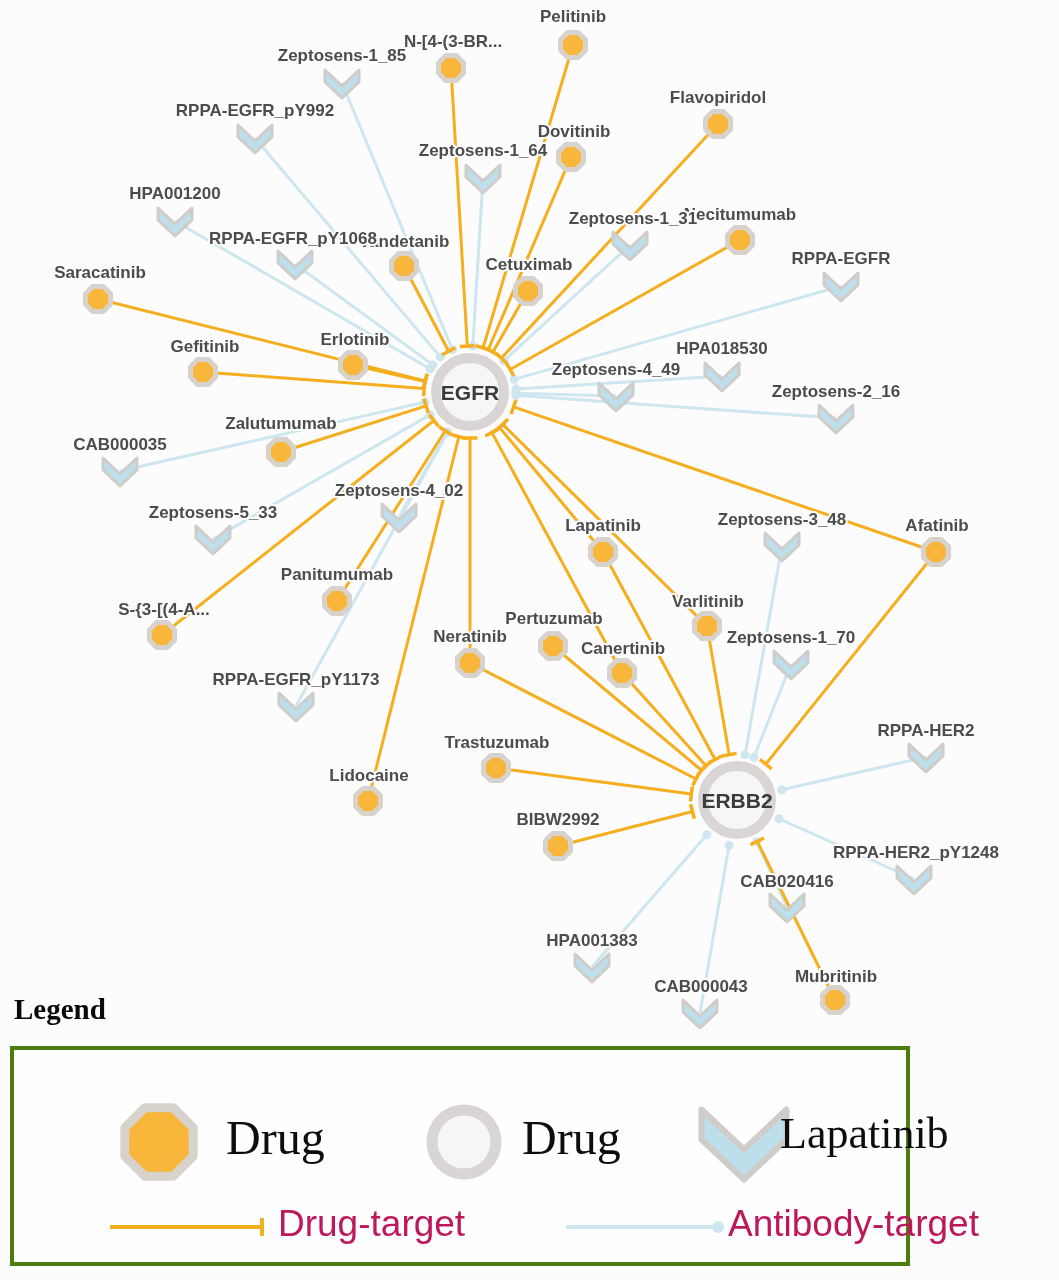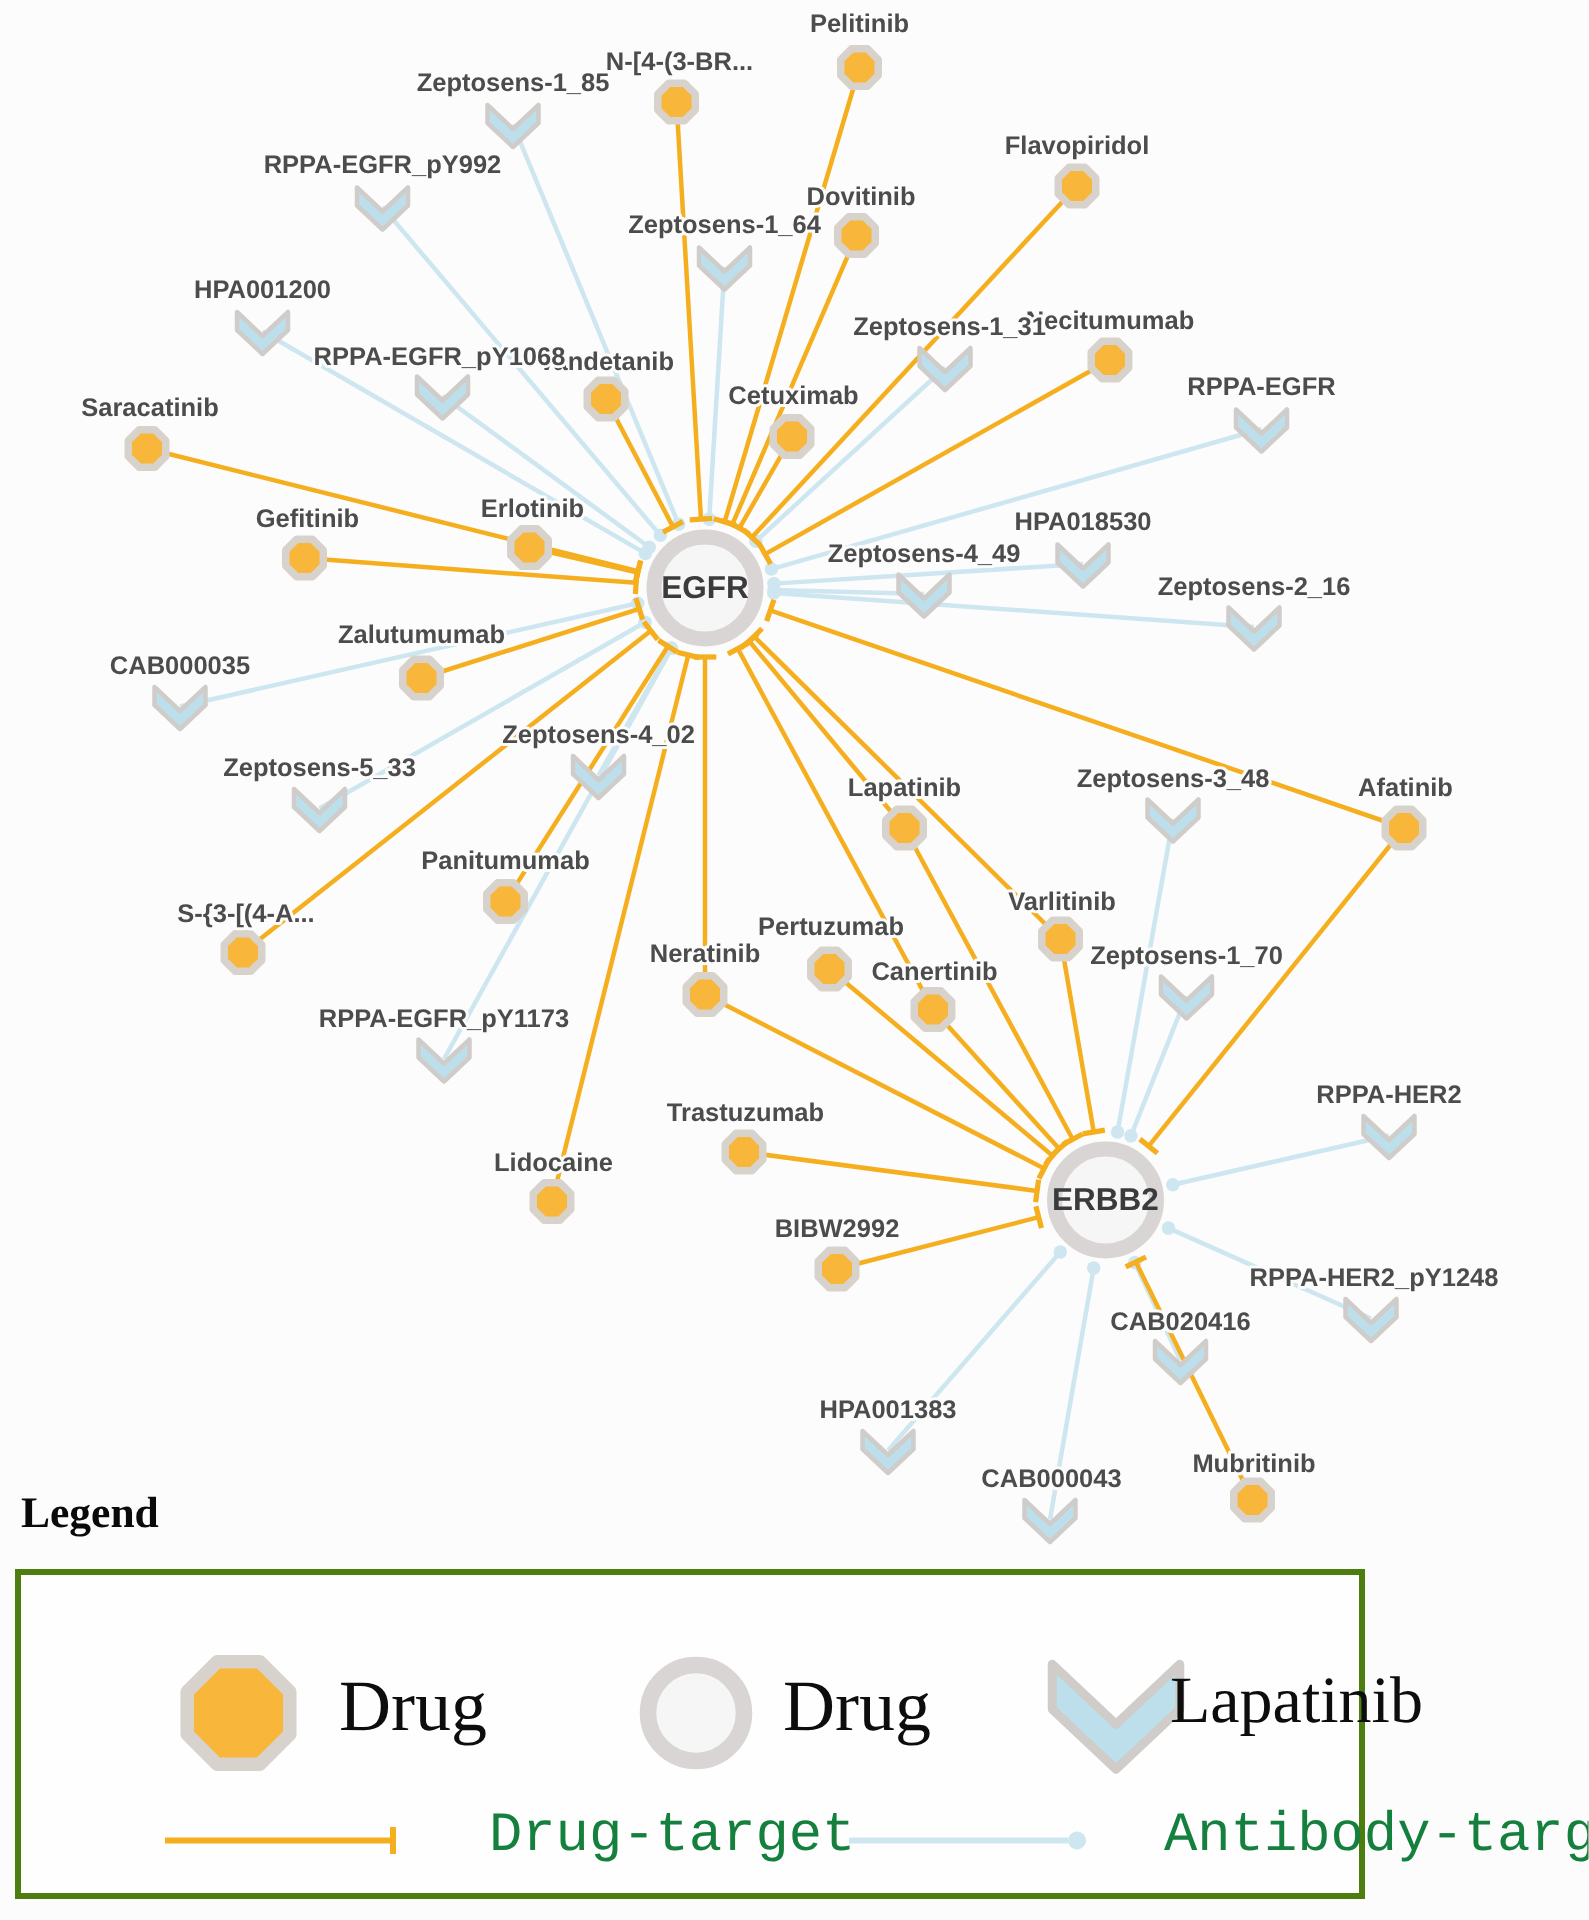--- a/index.html
+++ b/index.html
@@ -21,21 +21,21 @@
   }
   .legend-box {
     position:absolute; left:10px; top:1046px; width:900px; height:220px;
     border:4px solid #4d7c0f; background:#fefefe;
   }
   .abs { position:absolute; }
   .lg-label {
     font-family:"Liberation Serif", serif; font-size:48px; color:#0d0d0d; line-height:1.1; white-space:nowrap;
   }
   .lg-label2 {
-    font-family:Liberation Mono, monospace; font-size:37px; color:#15803d; line-height:1.1; white-space:nowrap;margin-left:48px;
+    font-family:Liberation Sans, sans-serif; font-size:37px; color:#be185d; line-height:1.1; white-space:nowrap;
   }
 </style>
 </head>
 <body>
 
 <div class="figure">
 
   <svg id="graph" width="1059" height="1280" viewBox="0 0 1059 1280" xmlns="http://www.w3.org/2000/svg">
       <g>
         <line x1="342" y1="83" x2="452.3956218900753" y2="349.50193096900983" stroke="#cde6f0" stroke-width="3"></line>

